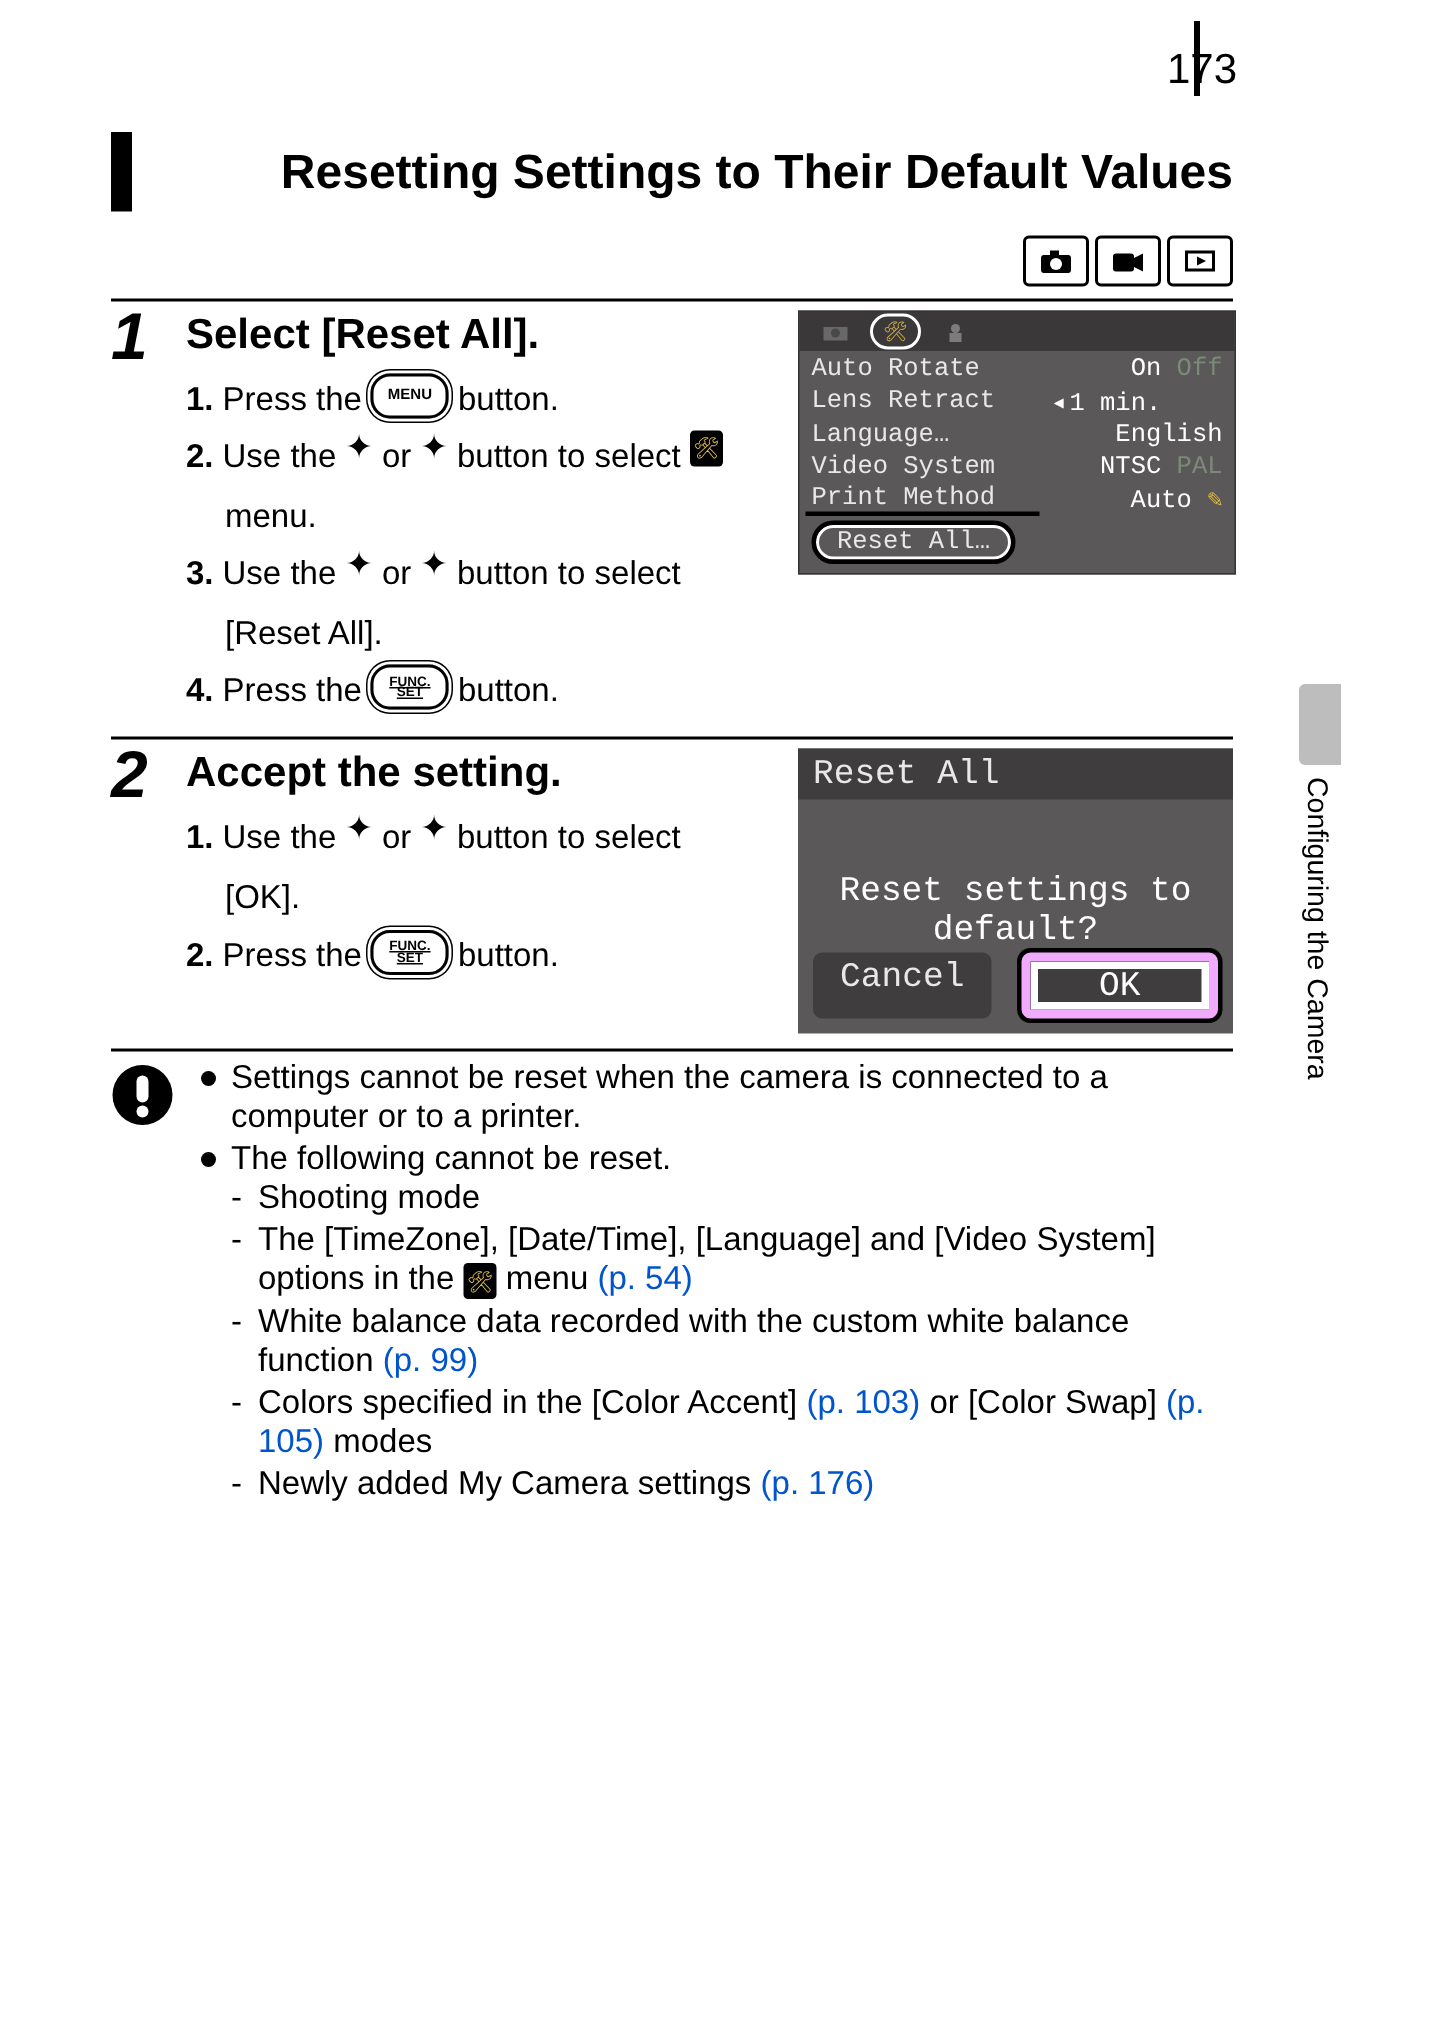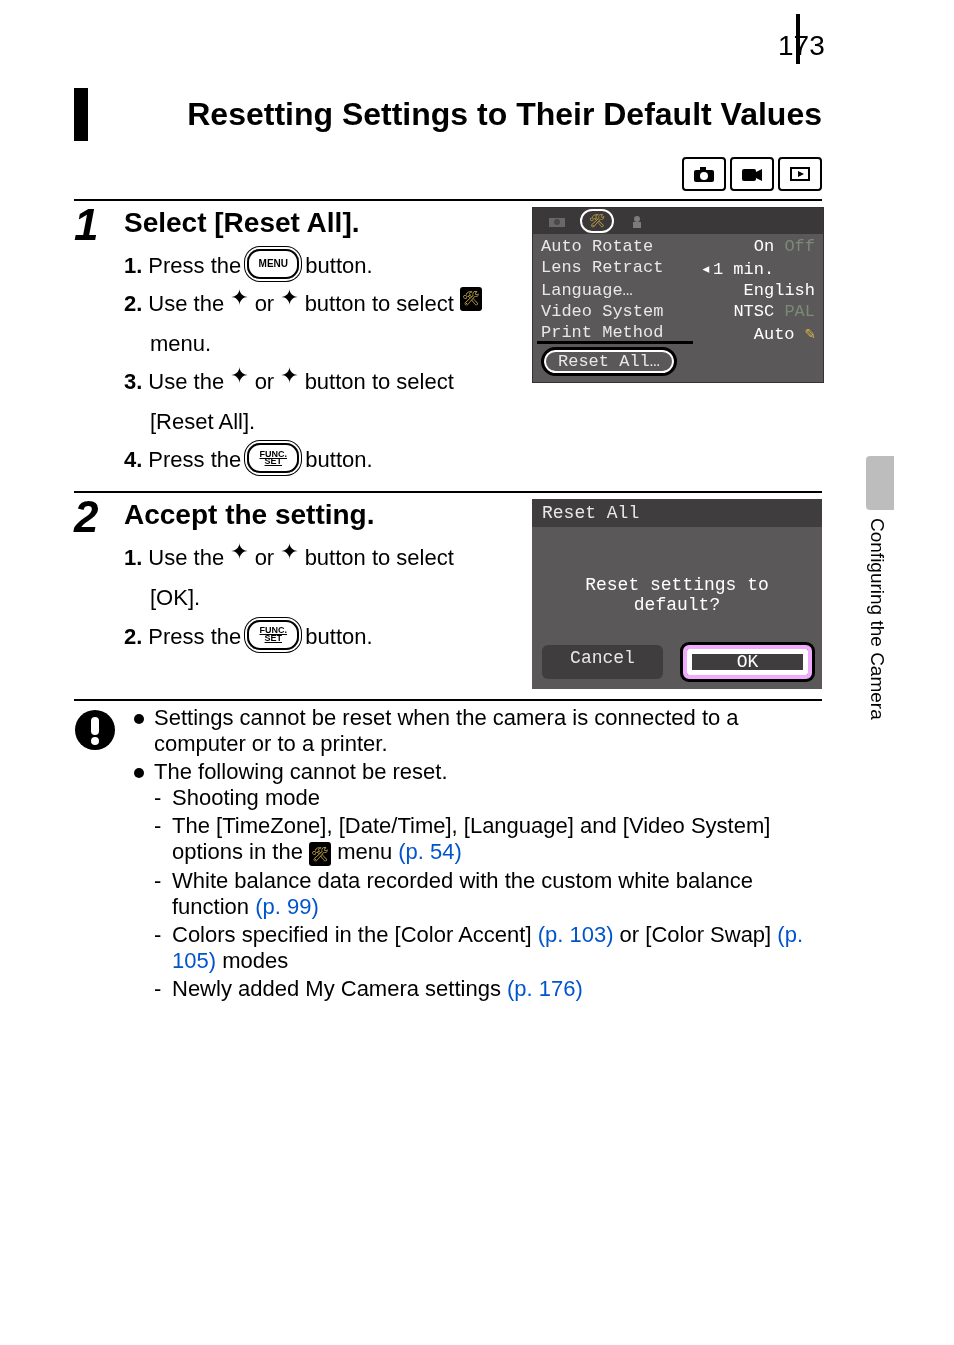--- a/index.html
+++ b/index.html
@@ -33,24 +33,24 @@
   .tab.active{opacity:1;}
   .tab .cap{width:30px;height:20px;border:2px solid #fff;border-radius:12px;display:flex;align-items:center;justify-content:center;}
   .lcd-rows{padding:2px 8px 6px 8px;}
   .lcd-row{display:flex;justify-content:space-between;padding:1px 0;white-space:nowrap;}
   .lcd-row .val{color:#fff;}
   .lcd-row .dim{color:#7c8a78;}
   .lcd-row .arrow-l{color:#fff;margin-right:2px;}
   .reset-chip{display:inline-block;border:3px solid #000;border-radius:20px;padding:2px 14px;background:#5a5858;box-shadow:0 0 0 2px #fff inset;margin-top:2px;}
   .strike{position:relative;}
   .strike:after{content:"";position:absolute;left:-4px;right:-30px;bottom:0;border-bottom:3px solid #000;}
-  .lcd2{width:290px;height:190px;background:#5a5858;color:#e8e8e8;font-family:"Courier New",monospace;font-size:18px;position:relative;padding:8px 10px 10px 10px;box-sizing:border-box;}
+  .lcd2{width:290px;height:190px;background:#5a5858;color:#e8e8e8;font-family:"Courier New",monospace;font-size:23px;position:relative;padding:8px 10px 10px 10px;box-sizing:border-box;}
   .dlg-btns{position:absolute;bottom:10px;left:10px;right:10px;display:flex;gap:20px;}
   .dlg-btn{flex:1;background:#3f3d3d;border-radius:6px;text-align:center;padding:3px 0;color:#e8e8e8;}
-  .dlg-btn.ok{color:#fff;box-shadow:0 0 0 3px #000,0 0 0 5px #fff inset;border:4px solid #f0abfc;}
+  .dlg-btn.ok{color:#fff;box-shadow:0 0 0 3px #000,0 0 0 5px #fff inset;border:6px solid #f0abfc;}
   .side-tab{position:absolute;right:60px;top:456px;width:28px;height:300px;}
   .side-tab .cap{width:28px;height:54px;background:#bdbdbd;border-radius:4px 0 0 4px;}
   .side-tab .txt{writing-mode:vertical-rl;font-size:19px;padding-top:8px;text-align:left;}
   .note{margin-top:4px;display:flex;gap:18px;font-size:22px;align-items:flex-start;}
   .note-icon{width:42px;flex:0 0 42px;padding-top:4px;}
   .note-icon svg{width:42px;height:42px;}
   .note ul{list-style:none;margin:0;padding:0;}
   .note ul>li{position:relative;padding-left:20px;margin-bottom:2px;}
   .note ul>li:before{content:"";position:absolute;left:0;top:9px;width:10px;height:10px;background:#000;border-radius:50%;}
   .note ul ul>li:before{content:"-";background:none;width:auto;height:auto;top:0;border-radius:0;}

